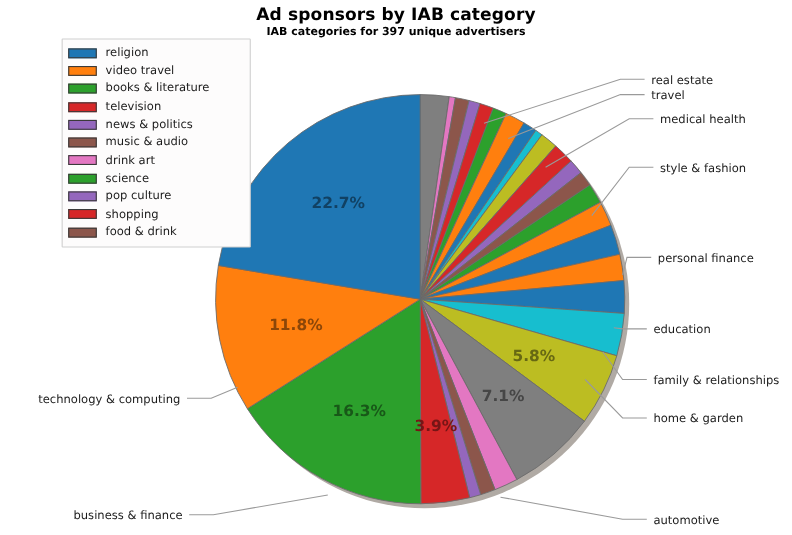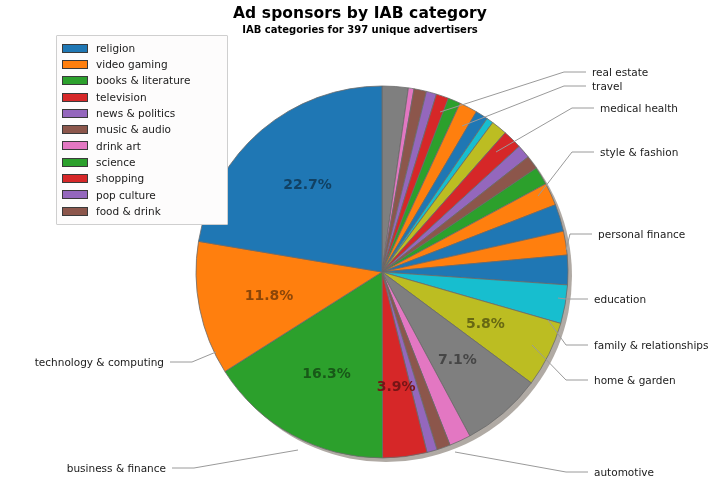--- a/index.html
+++ b/index.html
@@ -139,21 +139,21 @@
       </g>
   </svg>
 
   <div class="legend" id="legend">
       <div class="legend-row">
         <span class="swatch" style="background: rgb(31, 119, 180);"></span>
         <span class="legend-label">religion</span>
       </div>
       <div class="legend-row">
         <span class="swatch" style="background: rgb(255, 127, 14);"></span>
-        <span class="legend-label">video gaming</span>
+        <span class="legend-label">video travel</span>
       </div>
       <div class="legend-row">
         <span class="swatch" style="background: rgb(44, 160, 44);"></span>
         <span class="legend-label">books &amp; literature</span>
       </div>
       <div class="legend-row">
         <span class="swatch" style="background: rgb(214, 39, 40);"></span>
         <span class="legend-label">television</span>
       </div>
       <div class="legend-row">
@@ -166,26 +166,26 @@
       </div>
       <div class="legend-row">
         <span class="swatch" style="background: rgb(227, 119, 194);"></span>
         <span class="legend-label">drink art</span>
       </div>
       <div class="legend-row">
         <span class="swatch" style="background: rgb(44, 160, 44);"></span>
         <span class="legend-label">science</span>
       </div>
       <div class="legend-row">
+        <span class="swatch" style="background: rgb(148, 103, 189);"></span>
+        <span class="legend-label">pop culture</span>
+      </div>
+      <div class="legend-row">
         <span class="swatch" style="background: rgb(214, 39, 40);"></span>
         <span class="legend-label">shopping</span>
-      </div>
-      <div class="legend-row">
-        <span class="swatch" style="background: rgb(148, 103, 189);"></span>
-        <span class="legend-label">pop culture</span>
       </div>
       <div class="legend-row">
         <span class="swatch" style="background: rgb(140, 86, 75);"></span>
         <span class="legend-label">food &amp; drink</span>
       </div>
     </div>
 
 </div>
 
 </body></html>

